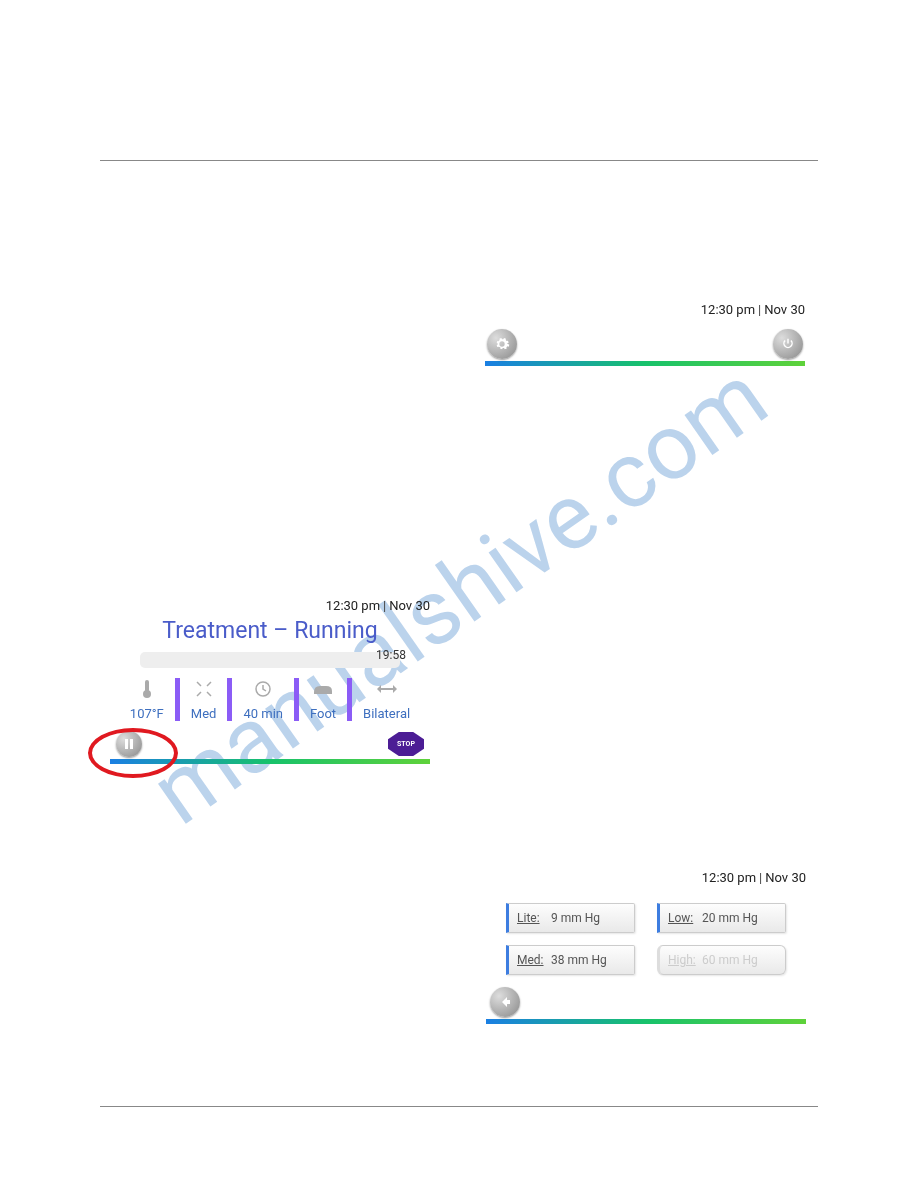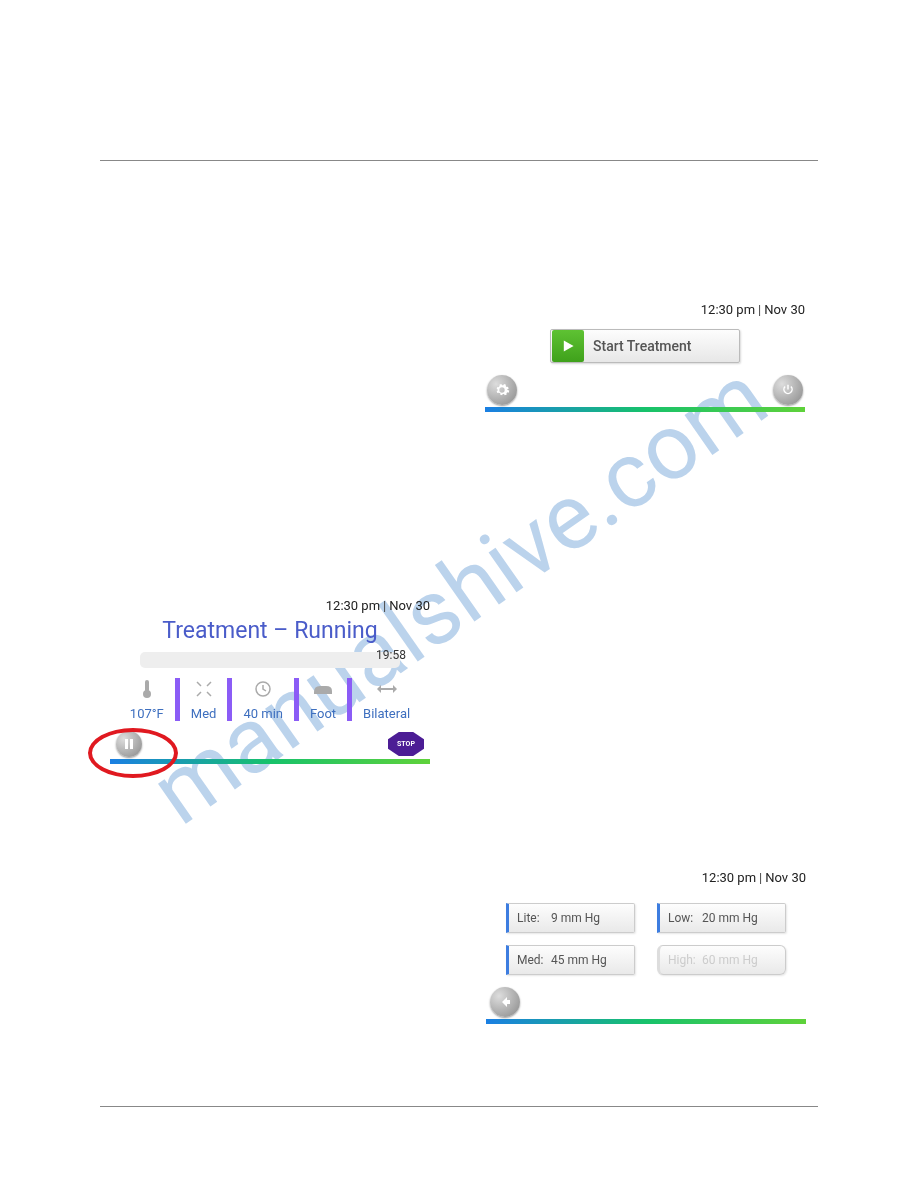--- a/index.html
+++ b/index.html
@@ -25,42 +25,34 @@
   .param{display:flex;flex-direction:column;align-items:center;padding:0 11px;border-right:5px solid #8b5cf6;}
   .param:last-child{border-right:none;}
   .param .picon{height:22px;color:#999;display:flex;align-items:center;}
   .param .pval{font-size:13px;color:#3e6fbf;margin-top:6px;}
   .red-ring{position:absolute;width:90px;height:50px;border:4px solid #e01920;border-radius:50%;}
   .stop-oct{width:36px;height:24px;background:#4c1d95;display:flex;align-items:center;justify-content:center;color:#fff;font-size:7px;font-weight:bold;clip-path:polygon(30% 0,70% 0,100% 30%,100% 70%,70% 100%,30% 100%,0 70%,0 30%);}
 
   .comp-grid{display:grid;grid-template-columns:1fr 1fr;gap:12px 22px;margin-top:18px;}
   .comp-btn{height:30px;background:linear-gradient(#fdfdfd,#e9e9e9);border:1px solid #ccc;border-left:3px solid #3d7de0;border-radius:0 2px 2px 0;display:flex;align-items:center;padding:0 8px;font-size:12px;color:#555;box-shadow:1px 1px 2px rgba(0,0,0,.1);}
   .comp-btn.disabled{color:#ccc;border-left-color:#ddd;border-radius:6px;}
-  .comp-btn .k{min-width:34px;}
+  .comp-btn .k{min-width:34px;text-decoration:underline;}
 </style>
 </head>
 <body>
 
 <div class="hr" style="top:160px;"></div>
 <div class="hr" style="top:1106px;"></div>
 <div class="watermark">manualshive.com</div>
 
 <div class="panel" style="left:485px; top:302px; width:320px;">
   <div class="timestamp" style="margin-bottom:6px;">
     <span>12:30 pm</span><span class="sep">|</span><span>Nov  30</span>
   </div>
   <div style="display:flex;flex-direction:column;align-items:center;">
-    <div class="menu-btn">
-      <div class="icon ic-green">
-          <svg width="14" height="14" viewBox="0 0 10 10">
-            <path d="M2 1 L9 5 L2 9 Z" fill="#fff"></path>
-          </svg>
-        </div>
-      <span class="label">Start Treatment</span>
-    </div>
   </div>
   <div style="display:flex;justify-content:space-between;align-items:flex-end;margin-top:6px;padding:0 2px;">
     <div class="round-btn">
       <svg width="16" height="16" viewBox="0 0 24 24" fill="#fff">
           <path d="M12 8a4 4 0 100 8 4 4 0 000-8zm9 4l2 1-1 3-2-.5a8 8 0 01-1.4 1.4l.5 2-3 1-1-2a8 8 0 01-2 0l-1 2-3-1 .5-2A8 8 0 017.2 16L5 16.5l-1-3 2-1a8 8 0 010-1l-2-1 1-3 2 .5A8 8 0 018.6 6L8 4l3-1 1 2a8 8 0 012 0l1-2 3 1-.5 2a8 8 0 011.4 1.4L21 7l1 3-2 1a8 8 0 010 1z"></path>
         </svg>
     </div>
     <div class="round-btn">
       <svg width="14" height="14" viewBox="0 0 24 24" fill="none" stroke="#fff" stroke-width="2.5">
           <path d="M12 3v8"></path>
@@ -146,21 +138,21 @@
     <div class="comp-btn">
         <span class="k">Lite:</span>
         <span>9 mm Hg</span>
       </div>
     <div class="comp-btn">
         <span class="k">Low:</span>
         <span>20 mm Hg</span>
       </div>
     <div class="comp-btn">
         <span class="k">Med:</span>
-        <span>45 mm Hg</span>
+        <span>38 mm Hg</span>
       </div>
     <div class="comp-btn disabled">
         <span class="k">High:</span>
         <span>60 mm Hg</span>
       </div>
   </div>
   <div style="display:flex;justify-content:flex-start;margin-top:12px;padding-left:4px;">
     <div class="round-btn">
       <svg width="14" height="14" viewBox="0 0 14 14" fill="#fff">
           <path d="M9 2L4 7l5 5V9h3V5H9z"></path>

